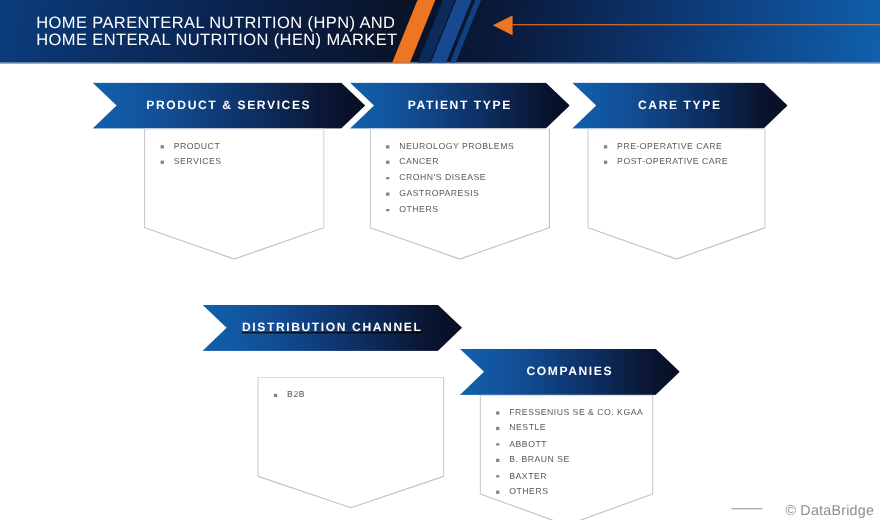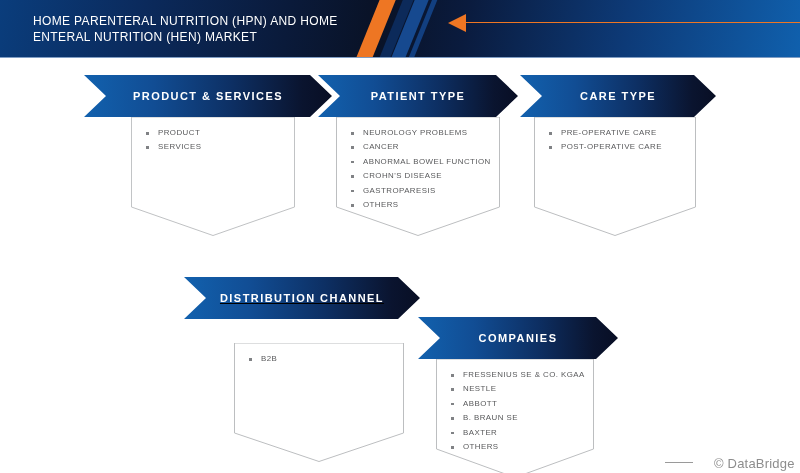--- a/index.html
+++ b/index.html
@@ -65,21 +65,21 @@
     left: 418px;
     width: 5px;
     background: #123f80;
   }
   #header-title {
     position: absolute;
     left: 33px;
     top: 13px;
     width: 330px;
     color: #ffffff;
-    font-size: 12px;
+    font-size: 15px;
     line-height: 16px;
     letter-spacing: 0.35px;
     text-transform: uppercase;
     font-weight: 400;
   }
   #header-arrow-line {
     position: absolute;
     left: 466px;
     top: 22px;
     width: 334px;
@@ -211,21 +211,20 @@
     <div class="banner" style="width:200px;">
       <span class="banner-label">PATIENT TYPE</span>
     </div>
     <div class="body-box" style="left:18px; top:42px; width:164px; height:119px;">
       <svg class="body-outline" viewBox="0 0 164 119" preserveAspectRatio="none">
         <polygon points="0.5,0 0.5,90 82,118.5 163.5,90 163.5,0" fill="#ffffff" stroke="#bcbec0" stroke-width="1"></polygon>
       </svg>
       <ul class="items">
         <li>NEUROLOGY PROBLEMS</li>
         <li>CANCER</li>
-        <li>ABNORMAL BOWEL FUNCTION</li>
         <li>CROHN'S DISEASE</li>
         <li>GASTROPARESIS</li>
         <li>OTHERS</li>
       </ul>
     </div>
   </div>
 
   <div class="card" style="left:520px; top:75px; width:196px;">
     <div class="banner" style="width:196px;">
       <span class="banner-label">CARE TYPE</span>

